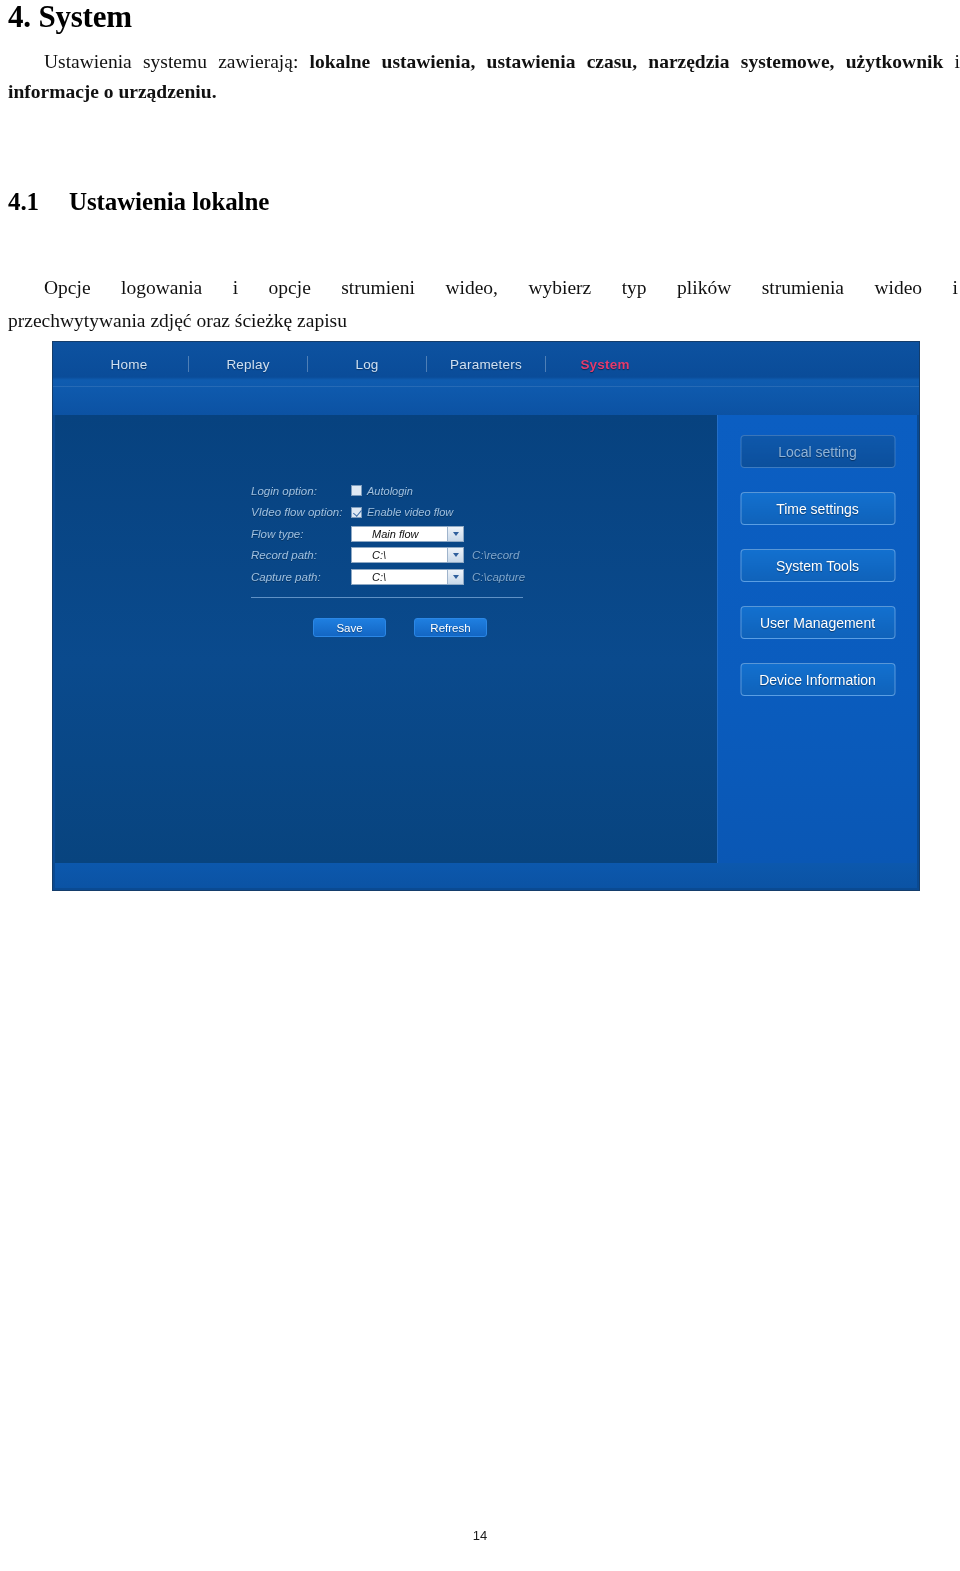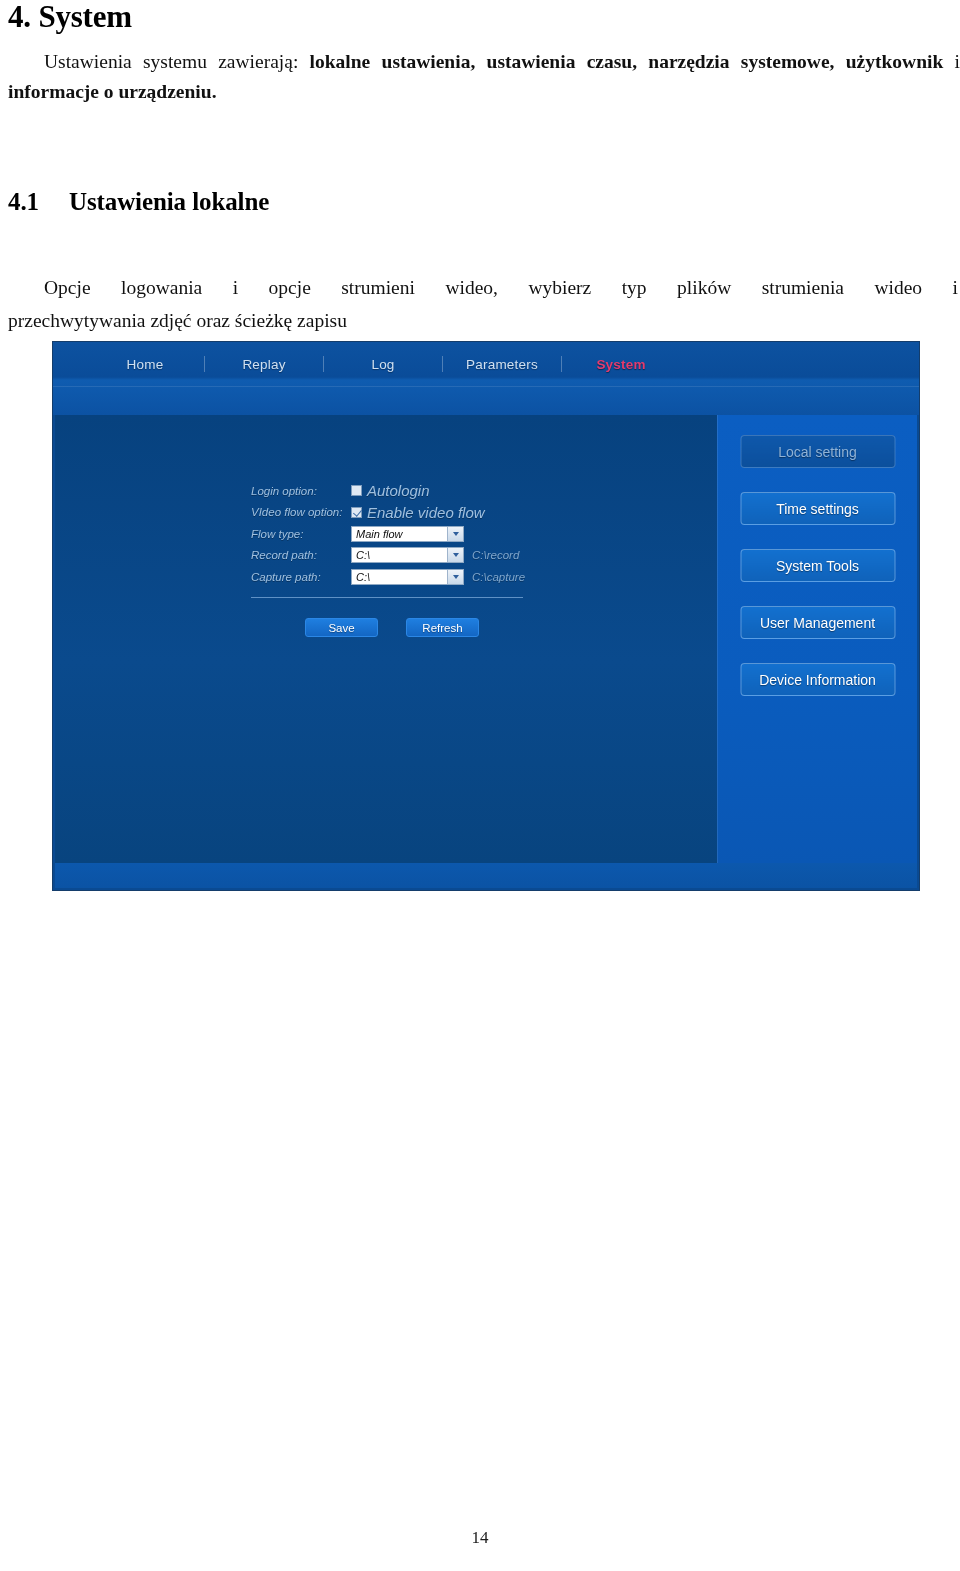--- a/index.html
+++ b/index.html
@@ -74,22 +74,22 @@
     white-space: normal;
   }
   .p-local .line2 { display: block; }
 
   .page-number {
     position: absolute;
     left: 0;
     top: 1528px;
     width: 960px;
     text-align: center;
-    font-family: Liberation Serif, serif;
-    font-size: 17px;
+    font-family: Liberation Sans, sans-serif;
+    font-size: 13px;
     color: #1a1a1a;
   }
 
   
   .app-shot {
     position: absolute;
     left: 52px;
     top: 341px;
     width: 868px;
     height: 550px;
@@ -115,21 +115,21 @@
     height: 1px;
     background: rgba(255,255,255,0.10);
   }
 
   .navbar {
     position: absolute;
     left: 0; top: 0;
     height: 44px;
     display: flex;
     align-items: center;
-    padding-left: 40px;
+    padding-left: 24px;
   }
   .nav-item {
     font-size: 13.5px;
     color: #cfe0f2;
     letter-spacing: 0.2px;
     text-align: center;
     width: 104px;
     cursor: pointer;
     text-shadow: 0 1px 1px rgba(0,0,0,0.35);
   }
@@ -213,37 +213,38 @@
   .cb.checked::after {
     content: "";
     position: absolute;
     left: 2.5px; top: 0px;
     width: 3.5px; height: 7px;
     border: solid #3f6fa8;
     border-width: 0 1.6px 1.6px 0;
     transform: rotate(40deg);
   }
   .cb-text {
-    font-size: 15px;
+    font-size: 11px;
     color: #9fc0e0;
     white-space: nowrap;
     text-shadow: 0 1px 0 rgba(0,0,0,0.3);
   }
 
   .select {
     width: 113px;
     height: 16px;
     background: #ffffff;
     border: 1px solid #8fa9c4;
     box-sizing: border-box;
     display: flex;
     align-items: center;
     position: relative;
     cursor: pointer;
     margin-right: 8px;
+    padding-left: 16px;
   }
   .select .sel-value {
     font-size: 11px;
     color: #0d0d0d;
     padding-left: 4px;
     font-family: "Liberation Sans", sans-serif;
     line-height: 14px;
   }
   .select .sel-arrow {
     position: absolute;
@@ -275,21 +276,21 @@
     left: 196px;
     top: 182px;
     width: 272px;
     height: 1px;
     background: #6f9fd0;
     opacity: 0.85;
   }
 
   .btn-row {
     position: absolute;
-    left: 250px;
+    left: 258px;
     top: 203px;
     display: flex;
     gap: 28px;
   }
   .btn {
     width: 73px;
     height: 19px;
     border-radius: 3px;
     background: linear-gradient(180deg, #1f7fe0 0%, #1366c4 100%);
     border: 1px solid #2b87e6;

